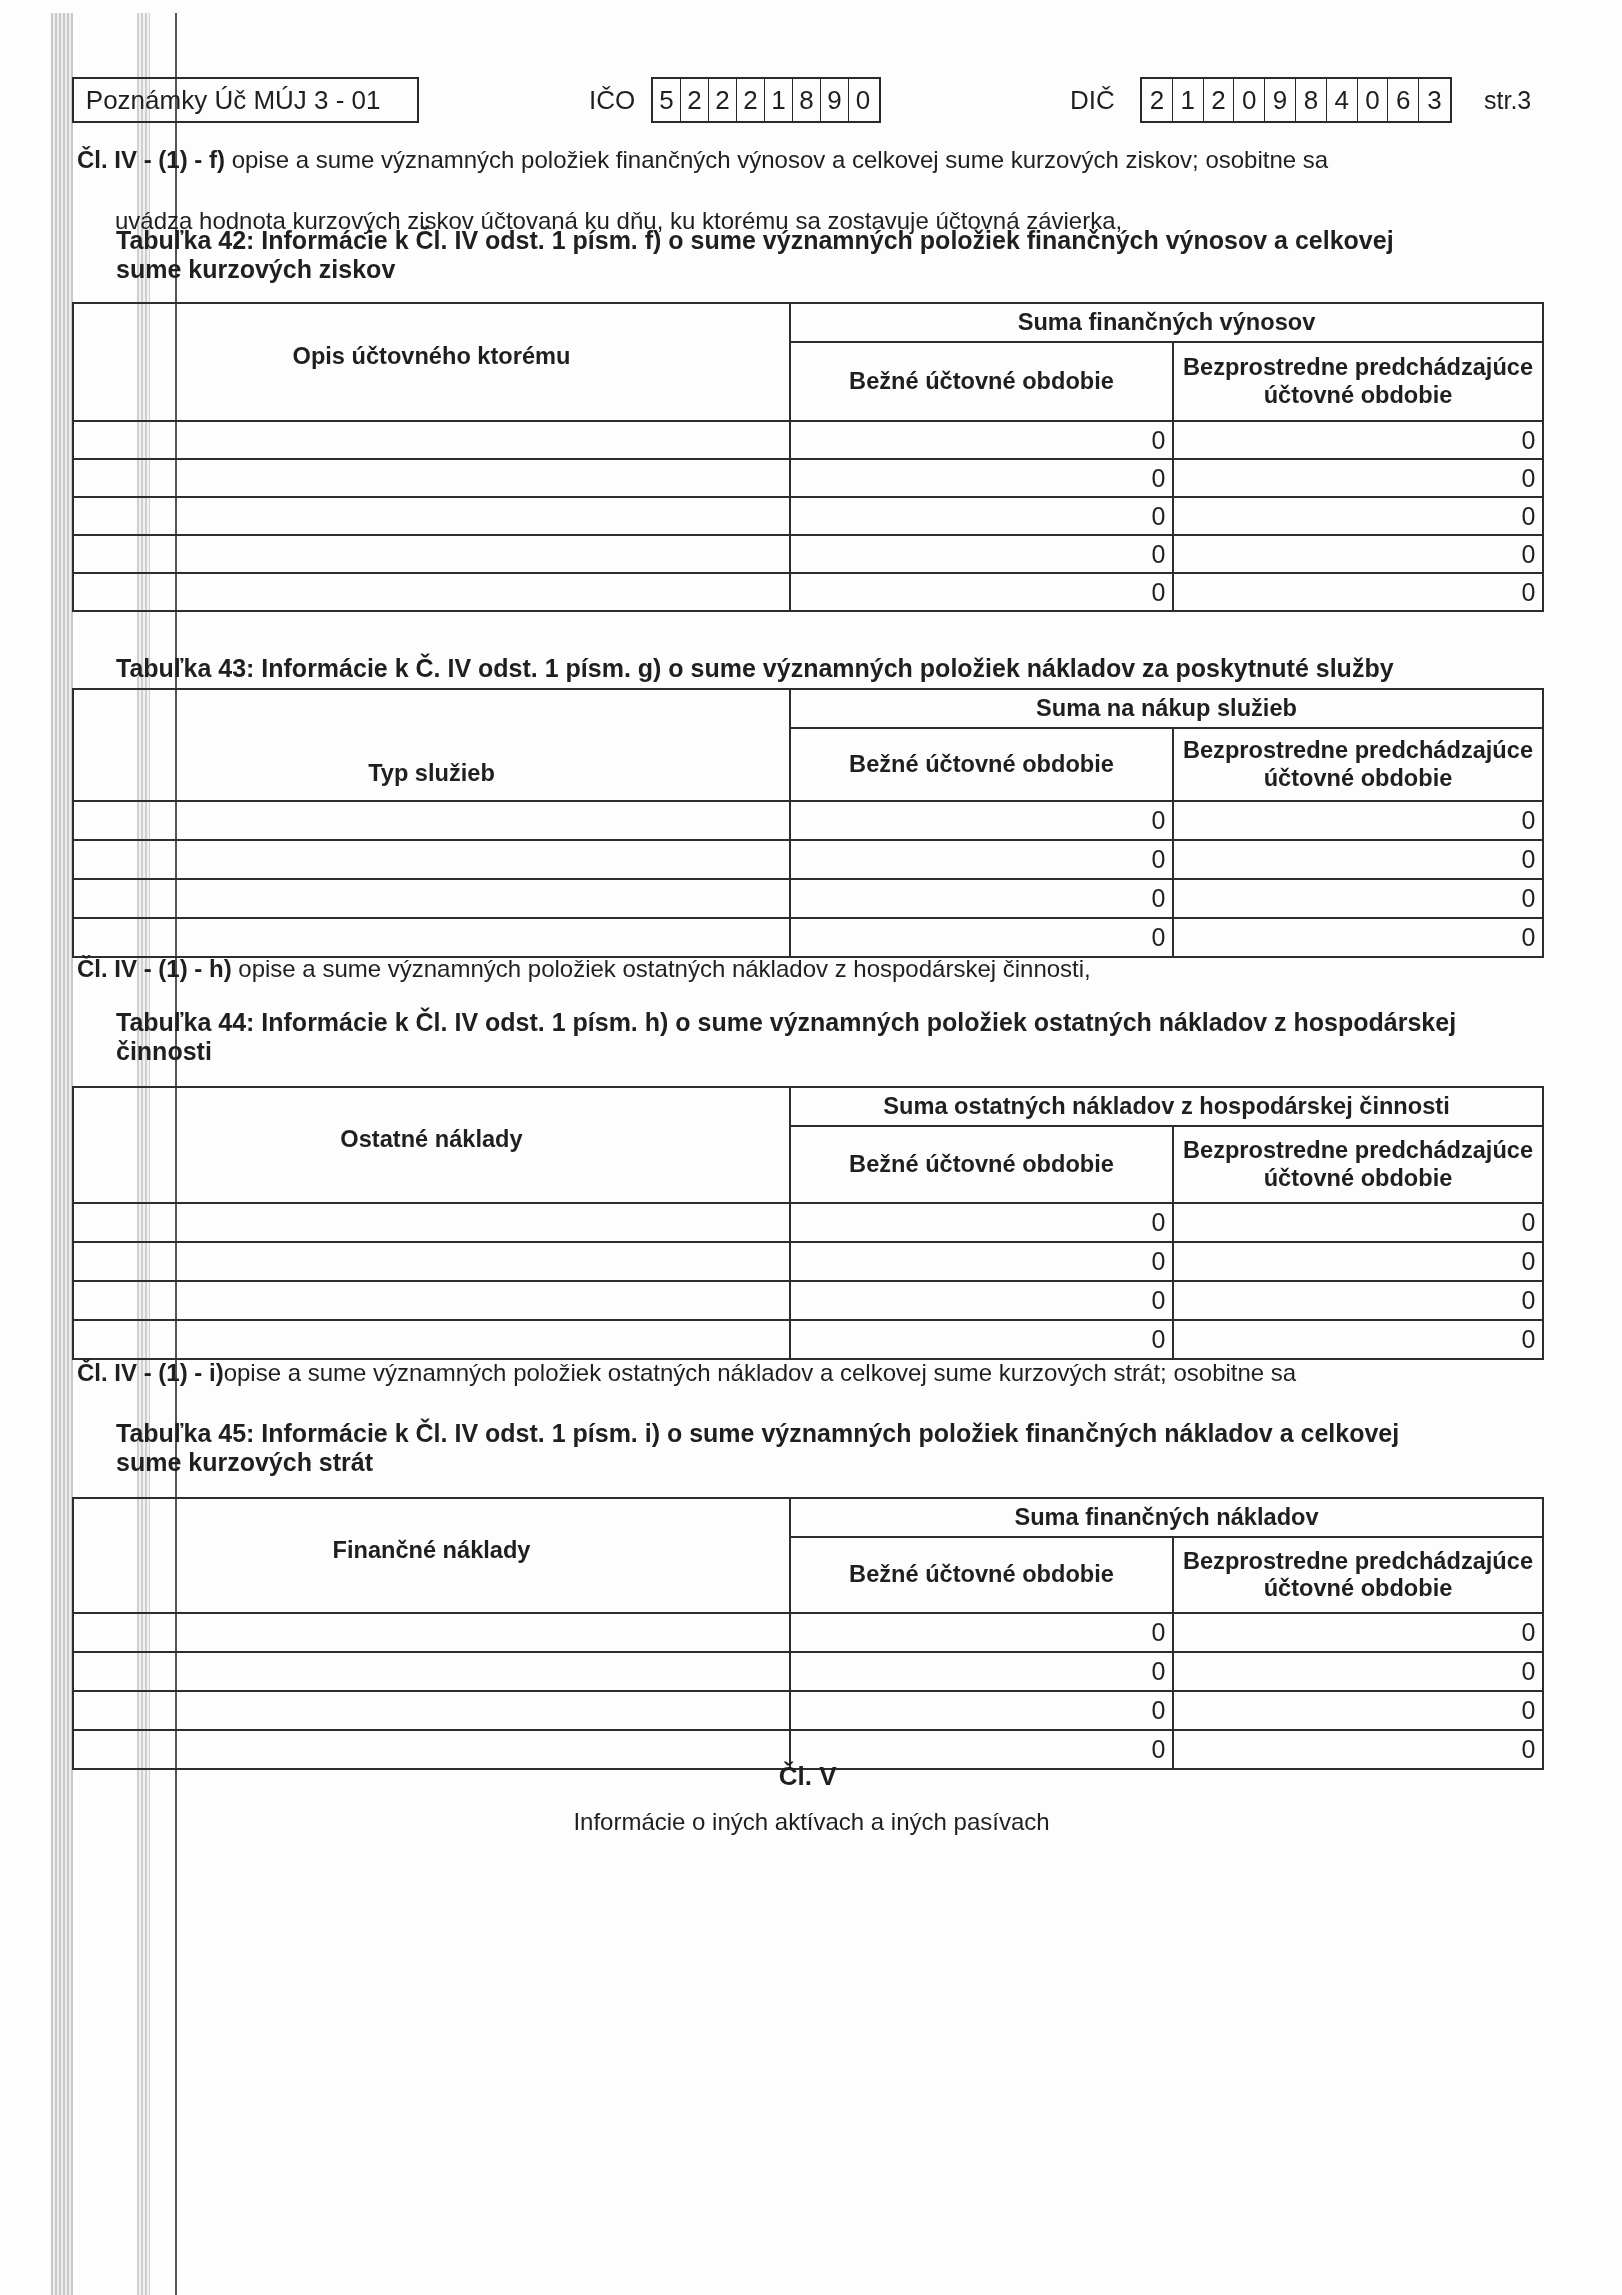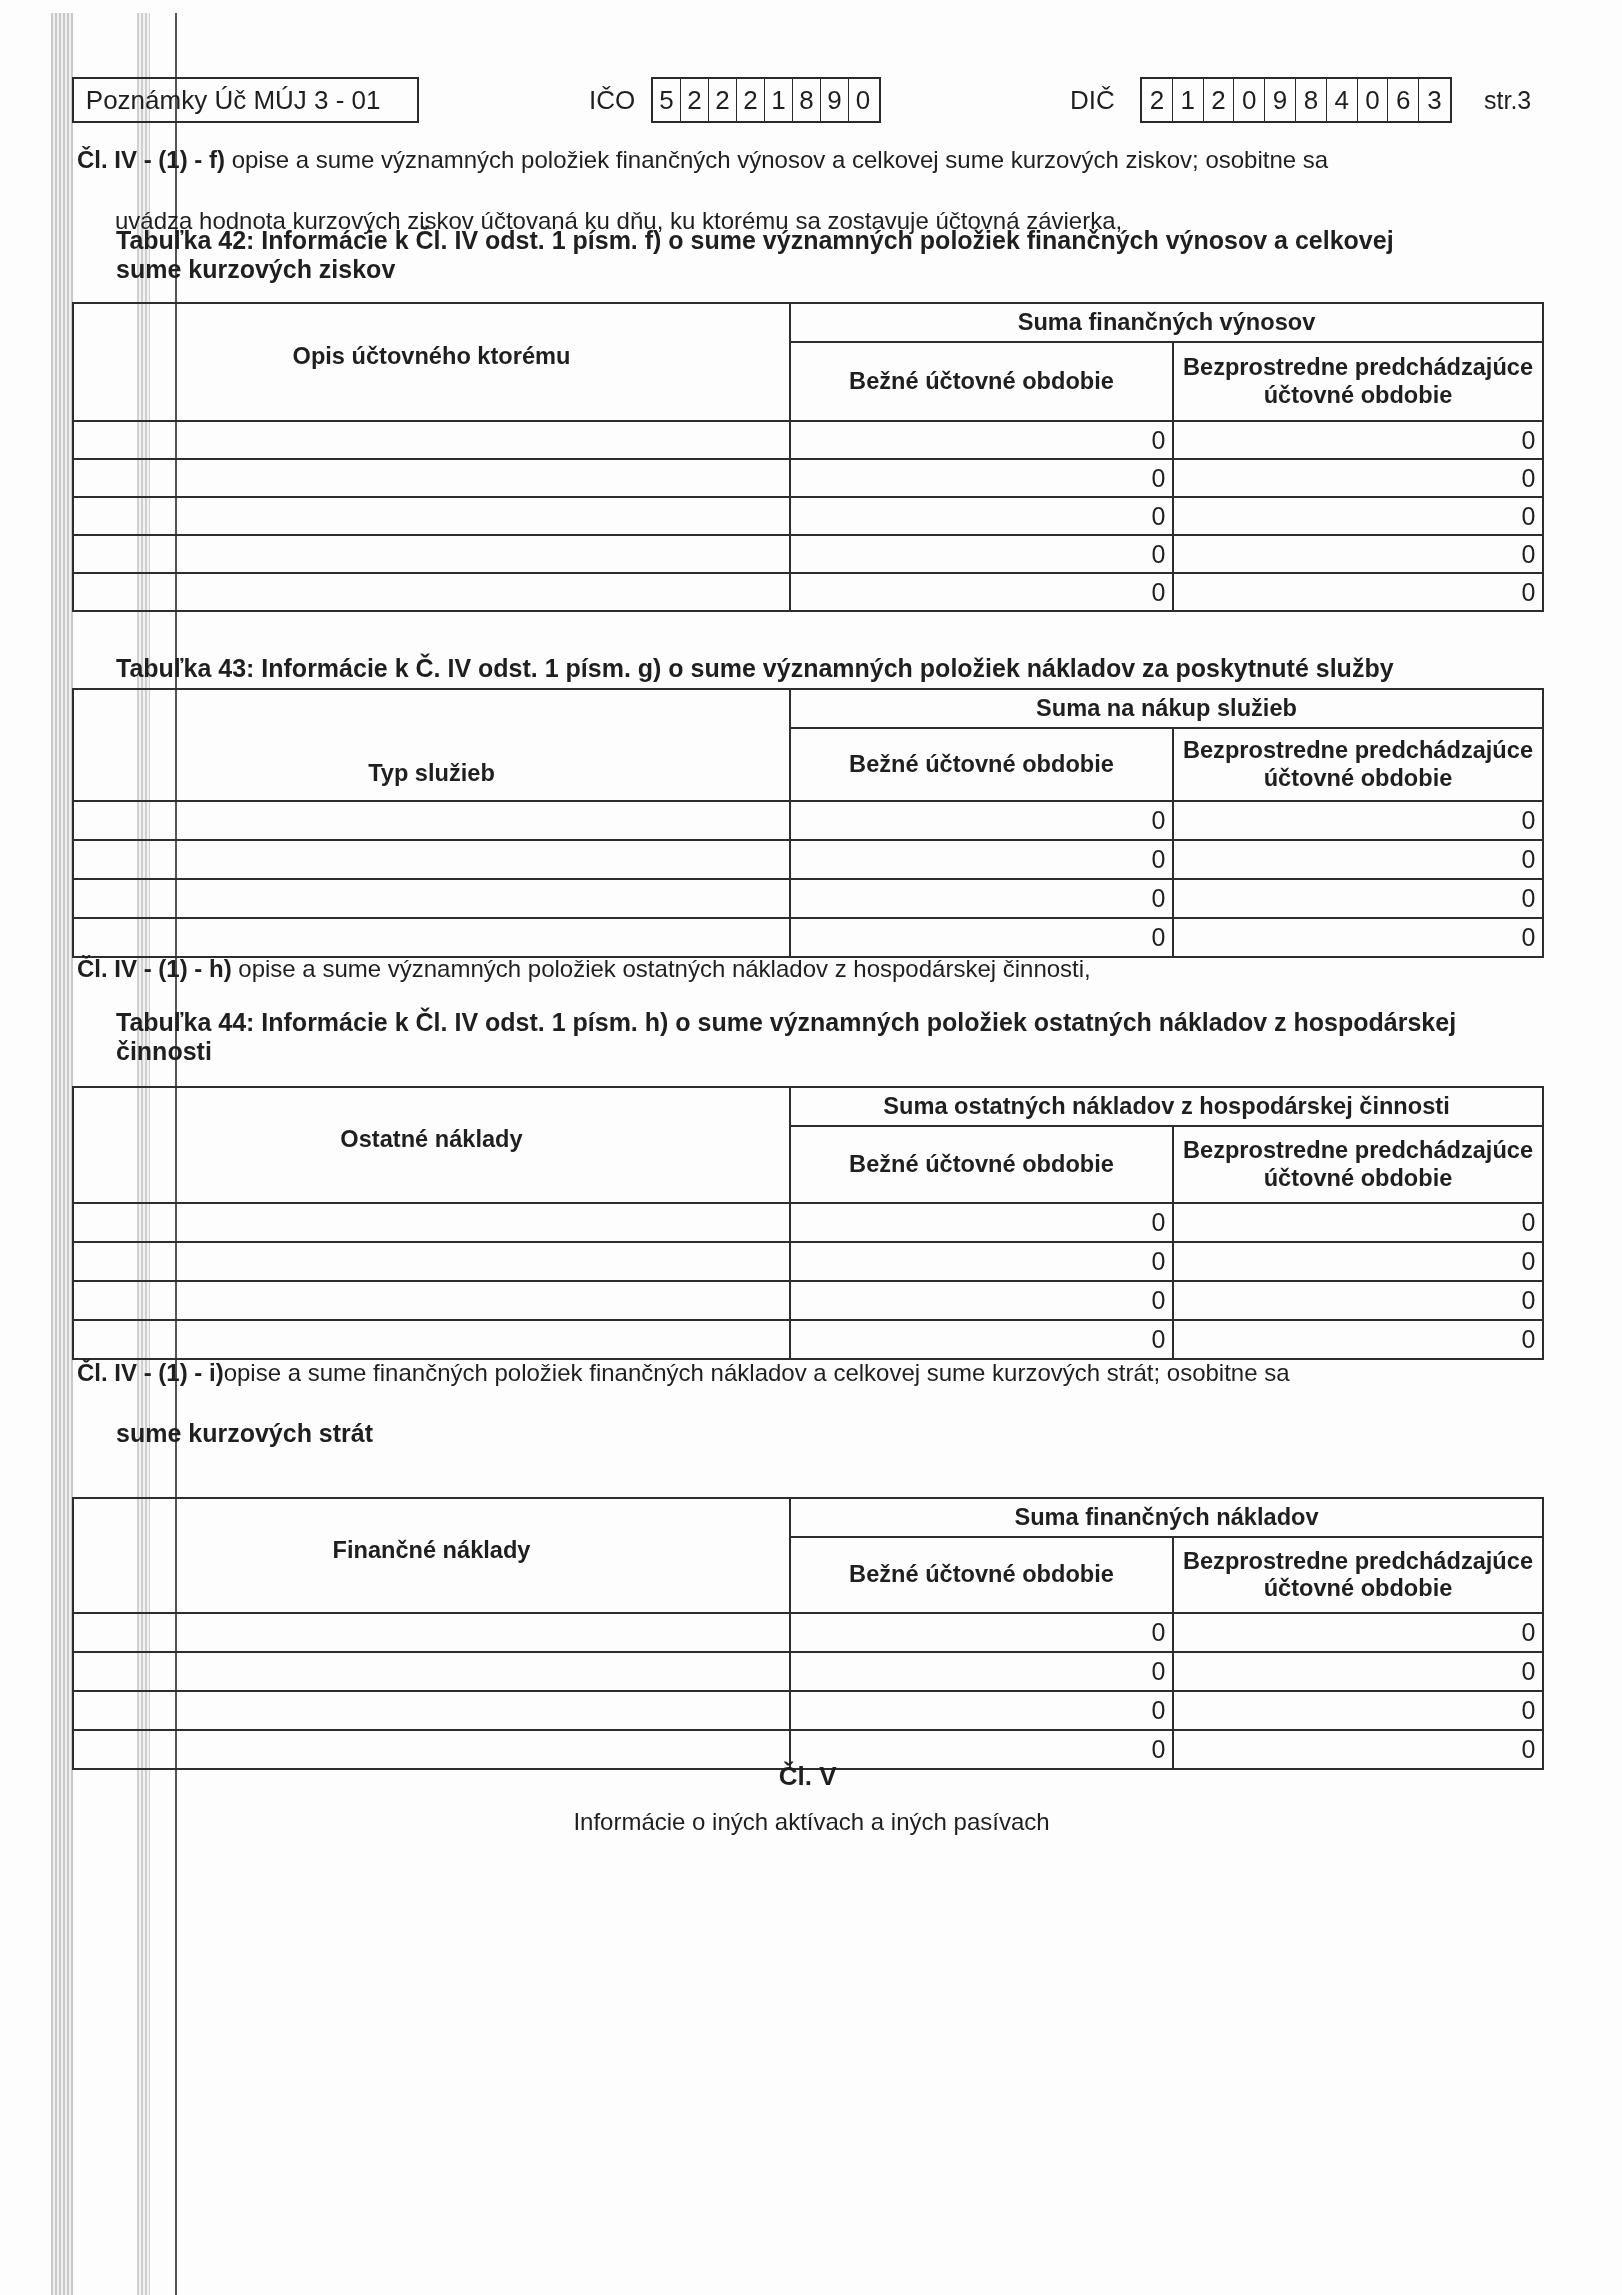--- a/index.html
+++ b/index.html
@@ -224,24 +224,25 @@
   </tr>
   <tr style="height:39px">
     <td></td>
     <td class="num">0</td>
     <td class="num">0</td>
   </tr>
 </tbody>
   </table>
 
 <div class="para" style="left:77px;top:1358px;">
-  <span><b>Čl. IV - (1) - i)</b><span>opise a sume finančných položiek finančných nákladov a celkovej sume kurzových strát; osobitne sa</span></span>
+  <span><b>Čl. IV - (1) - i)</b><span>opise a sume významných položiek ostatných nákladov a celkovej sume kurzových strát; osobitne sa</span></span>
 </div>
 
 <div class="tbl-title" style="top:1419px;">
+  <div>Tabuľka 45: Informácie k Čl. IV odst. 1 písm. i) o sume významných položiek finančných nákladov a celkovej</div>
   <div>sume kurzových strát</div>
 </div>
 <table class="fin" style="top:1497px;">
   <colgroup>
       <col style="width:717px">
       <col style="width:383px">
       <col style="width:370px">
     </colgroup>
   <tbody>
       <tr style="height:39px">

